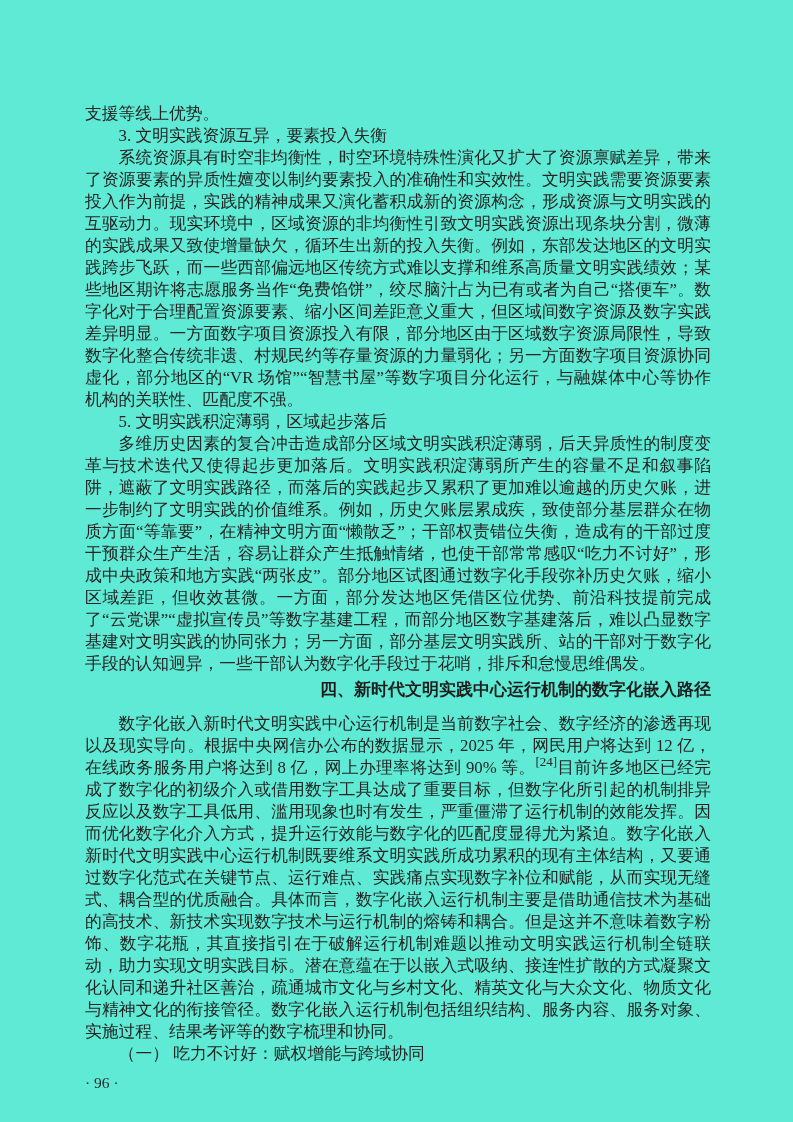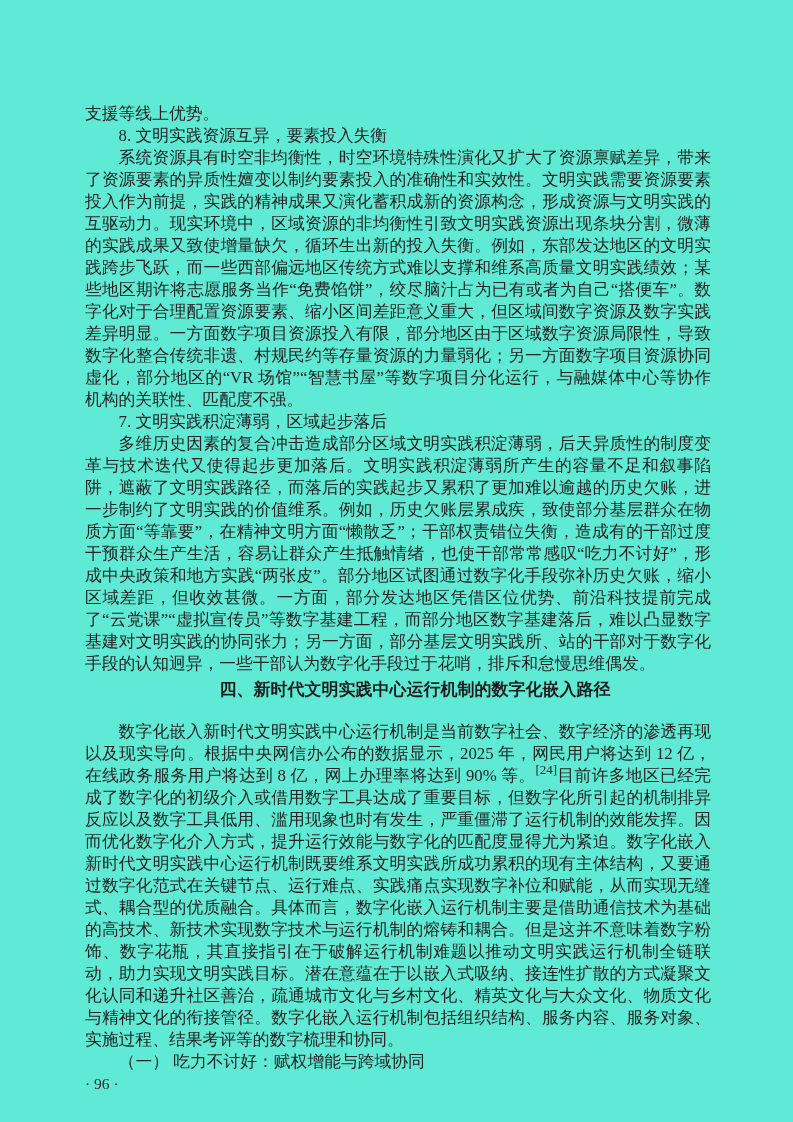--- a/index.html
+++ b/index.html
@@ -26,53 +26,54 @@
     text-align: justify;
   }
   .text-col p {
     margin: 0;
     text-indent: 2em;
   }
   .text-col p.noindent {
     text-indent: 0;
   }
   .sect-heading {
-    margin: 4px 0 20px 0;
+    margin: 4px 0 12px 0;
     text-indent: 2em;
     font-family: "Liberation Sans", "DejaVu Sans", sans-serif;
     font-weight: 700;
     font-size: 17px;
     line-height: 22px;
     color: #1d1d1d;
-    text-align: center;
+    text-align: right;
   }
   sup.cite {
     font-size: 13px;
     line-height: 0;
     vertical-align: super;
   }
   .pagenum {
+    margin-top: 7px;
     font-size: 15.5px;
     color: #2a2a2a;
     text-align: left;
   }
 </style>
 </head>
 <body>
 
 <div class="page">
   <div class="text-col">
 
     <p class="noindent">支援等线上优势。</p>
 
-    <p>8. 文明实践资源互异，要素投入失衡</p>
+    <p>3. 文明实践资源互异，要素投入失衡</p>
 
     <p>系统资源具有时空非均衡性，时空环境特殊性演化又扩大了资源禀赋差异，带来了资源要素的异质性嬗变以制约要素投入的准确性和实效性。文明实践需要资源要素投入作为前提，实践的精神成果又演化蓄积成新的资源构念，形成资源与文明实践的互驱动力。现实环境中，区域资源的非均衡性引致文明实践资源出现条块分割，微薄的实践成果又致使增量缺欠，循环生出新的投入失衡。例如，东部发达地区的文明实践跨步飞跃，而一些西部偏远地区传统方式难以支撑和维系高质量文明实践绩效；某些地区期许将志愿服务当作“免费馅饼”，绞尽脑汁占为已有或者为自己“搭便车”。数字化对于合理配置资源要素、缩小区间差距意义重大，但区域间数字资源及数字实践差异明显。一方面数字项目资源投入有限，部分地区由于区域数字资源局限性，导致数字化整合传统非遗、村规民约等存量资源的力量弱化；另一方面数字项目资源协同虚化，部分地区的“VR 场馆”“智慧书屋”等数字项目分化运行，与融媒体中心等协作机构的关联性、匹配度不强。</p>
 
-    <p>7. 文明实践积淀薄弱，区域起步落后</p>
+    <p>5. 文明实践积淀薄弱，区域起步落后</p>
 
     <p>多维历史因素的复合冲击造成部分区域文明实践积淀薄弱，后天异质性的制度变革与技术迭代又使得起步更加落后。文明实践积淀薄弱所产生的容量不足和叙事陷阱，遮蔽了文明实践路径，而落后的实践起步又累积了更加难以逾越的历史欠账，进一步制约了文明实践的价值维系。例如，历史欠账层累成疾，致使部分基层群众在物质方面“等靠要”，在精神文明方面“懒散乏”；干部权责错位失衡，造成有的干部过度干预群众生产生活，容易让群众产生抵触情绪，也使干部常常感叹“吃力不讨好”，形成中央政策和地方实践“两张皮”。部分地区试图通过数字化手段弥补历史欠账，缩小区域差距，但收效甚微。一方面，部分发达地区凭借区位优势、前沿科技提前完成了“云党课”“虚拟宣传员”等数字基建工程，而部分地区数字基建落后，难以凸显数字基建对文明实践的协同张力；另一方面，部分基层文明实践所、站的干部对于数字化手段的认知迥异，一些干部认为数字化手段过于花哨，排斥和怠慢思维偶发。</p>
 
     <h2 class="sect-heading">四、新时代文明实践中心运行机制的数字化嵌入路径</h2>
 
     <p><span>数字化嵌入新时代文明实践中心运行机制是当前数字社会、数字经济的渗透再现以及现实导向。根据中央网信办公布的数据显示，2025 年，网民用户将达到 12 亿，在线政务服务用户将达到 8 亿，网上办理率将达到 90% 等。</span><sup class="cite">[24]</sup><span>目前许多地区已经完成了数字化的初级介入或借用数字工具达成了重要目标，但数字化所引起的机制排异反应以及数字工具低用、滥用现象也时有发生，严重僵滞了运行机制的效能发挥。因而优化数字化介入方式，提升运行效能与数字化的匹配度显得尤为紧迫。数字化嵌入新时代文明实践中心运行机制既要维系文明实践所成功累积的现有主体结构，又要通过数字化范式在关键节点、运行难点、实践痛点实现数字补位和赋能，从而实现无缝式、耦合型的优质融合。具体而言，数字化嵌入运行机制主要是借助通信技术为基础的高技术、新技术实现数字技术与运行机制的熔铸和耦合。但是这并不意味着数字粉饰、数字花瓶，其直接指引在于破解运行机制难题以推动文明实践运行机制全链联动，助力实现文明实践目标。潜在意蕴在于以嵌入式吸纳、接连性扩散的方式凝聚文化认同和递升社区善治，疏通城市文化与乡村文化、精英文化与大众文化、物质文化与精神文化的衔接管径。数字化嵌入运行机制包括组织结构、服务内容、服务对象、实施过程、结果考评等的数字梳理和协同。</span></p>
 
     <p>（一） 吃力不讨好：赋权增能与跨域协同</p>
 
     <div class="pagenum">· 96 ·</div>

